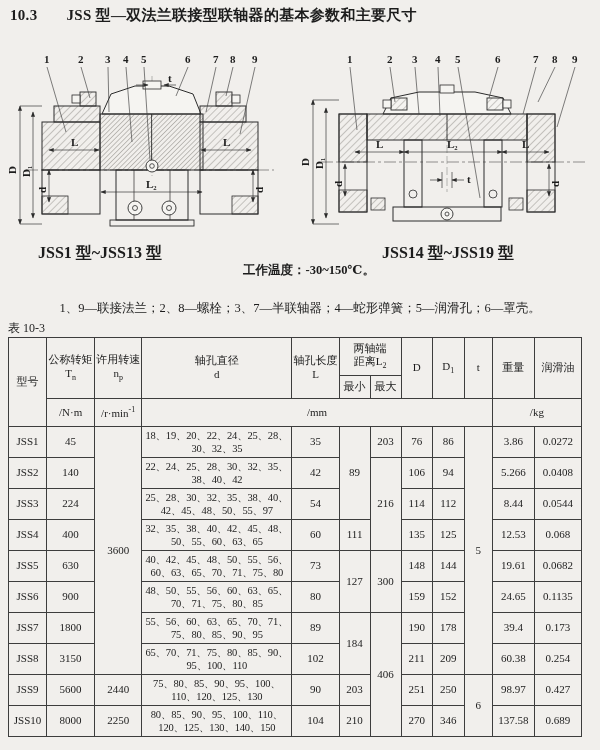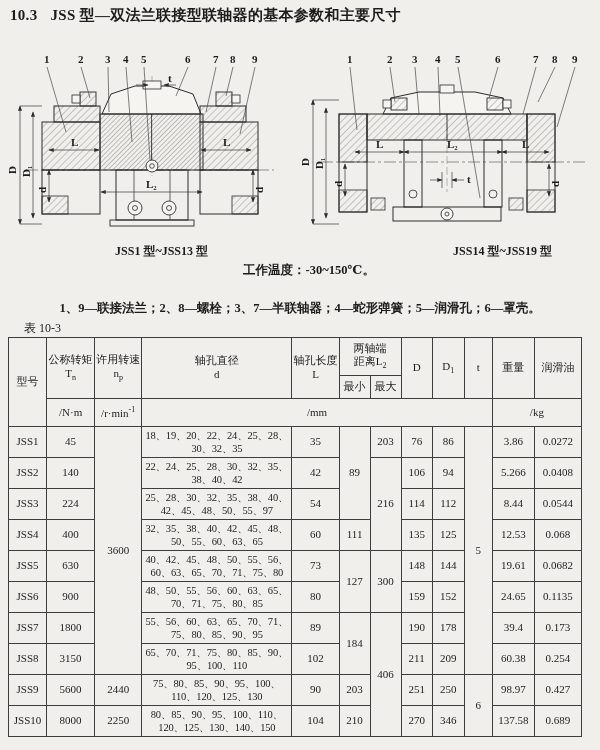--- a/index.html
+++ b/index.html
@@ -9,40 +9,40 @@
     font-family:"Liberation Serif","DejaVu Serif",serif;
     color:#1c1c1c;
     position:relative;
     overflow:hidden;
   }
   .abs{position:absolute;}
   #title{
     top:6px;left:10px;right:6px;
     font-size:15px;font-weight:bold;letter-spacing:.3px;
   }
-  #title .sec{margin-right:13px;}
+  #title .sec{margin-right:29px;}
   .fig{top:52px;height:200px;}
   #fig-left{left:4px;width:292px;}
   #fig-right{left:297px;width:300px;}
   .caption{
-    top:243px;font-size:12px;font-weight:600;text-align:right;width:170px;
+    top:243px;font-size:16px;font-weight:600;text-align:left;width:170px;
   }
   #cap-left{left:38px;}
   #cap-right{left:382px;}
   #notes{
     top:260px;left:0;width:600px;text-align:center;
   }
   #notes .inner{display:inline-block;text-align:center;margin-left:18px;}
   #notes div{font-size:12.5px;font-weight:600;line-height:1.55;}
   #legend{
     top:300px;left:0;width:600px;text-align:center;
-    font-size:12.5px;font-weight:700;
+    font-size:12.5px;font-weight:400;
   }
   #table-label{
-    top:320px;left:8px;font-size:12px;margin-left:16px;
+    top:320px;left:8px;font-size:12px;
   }
   #tbl{
     top:337px;left:8px;
   }
   table{
     border-collapse:collapse;table-layout:fixed;width:574px;
     font-size:11px;
   }
   th,td{
     border:1px solid #3d3d3d;

